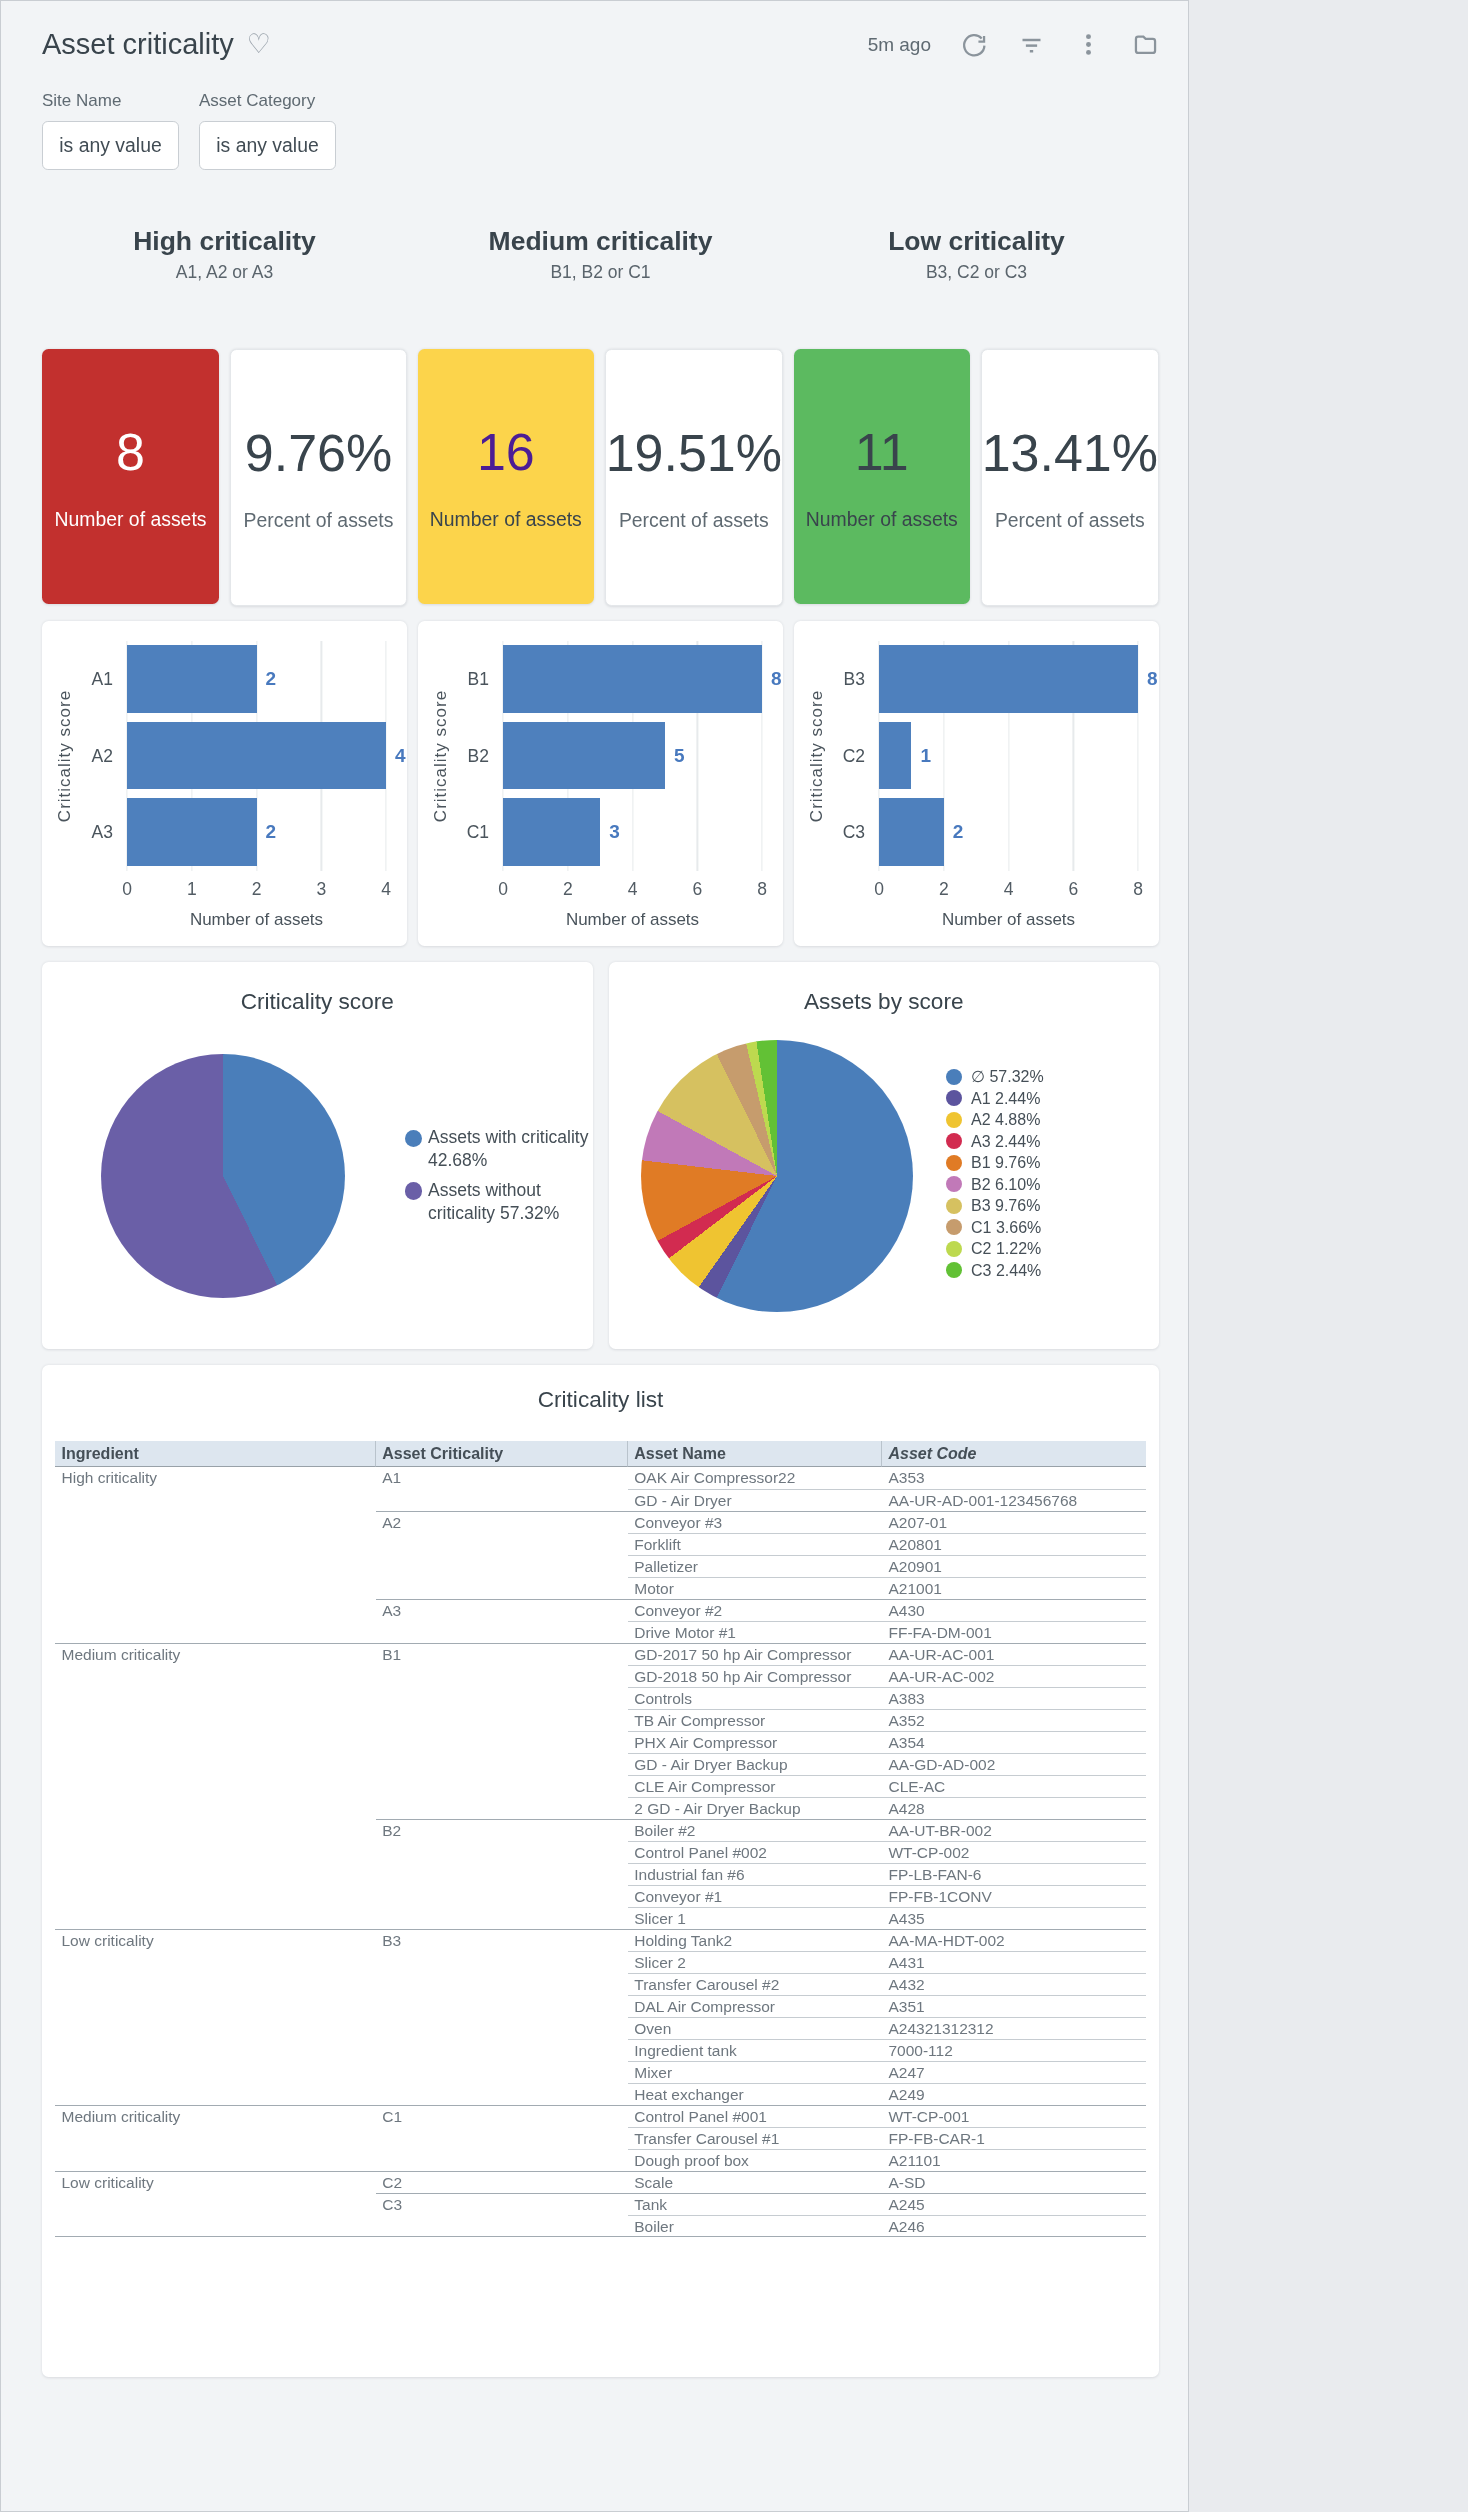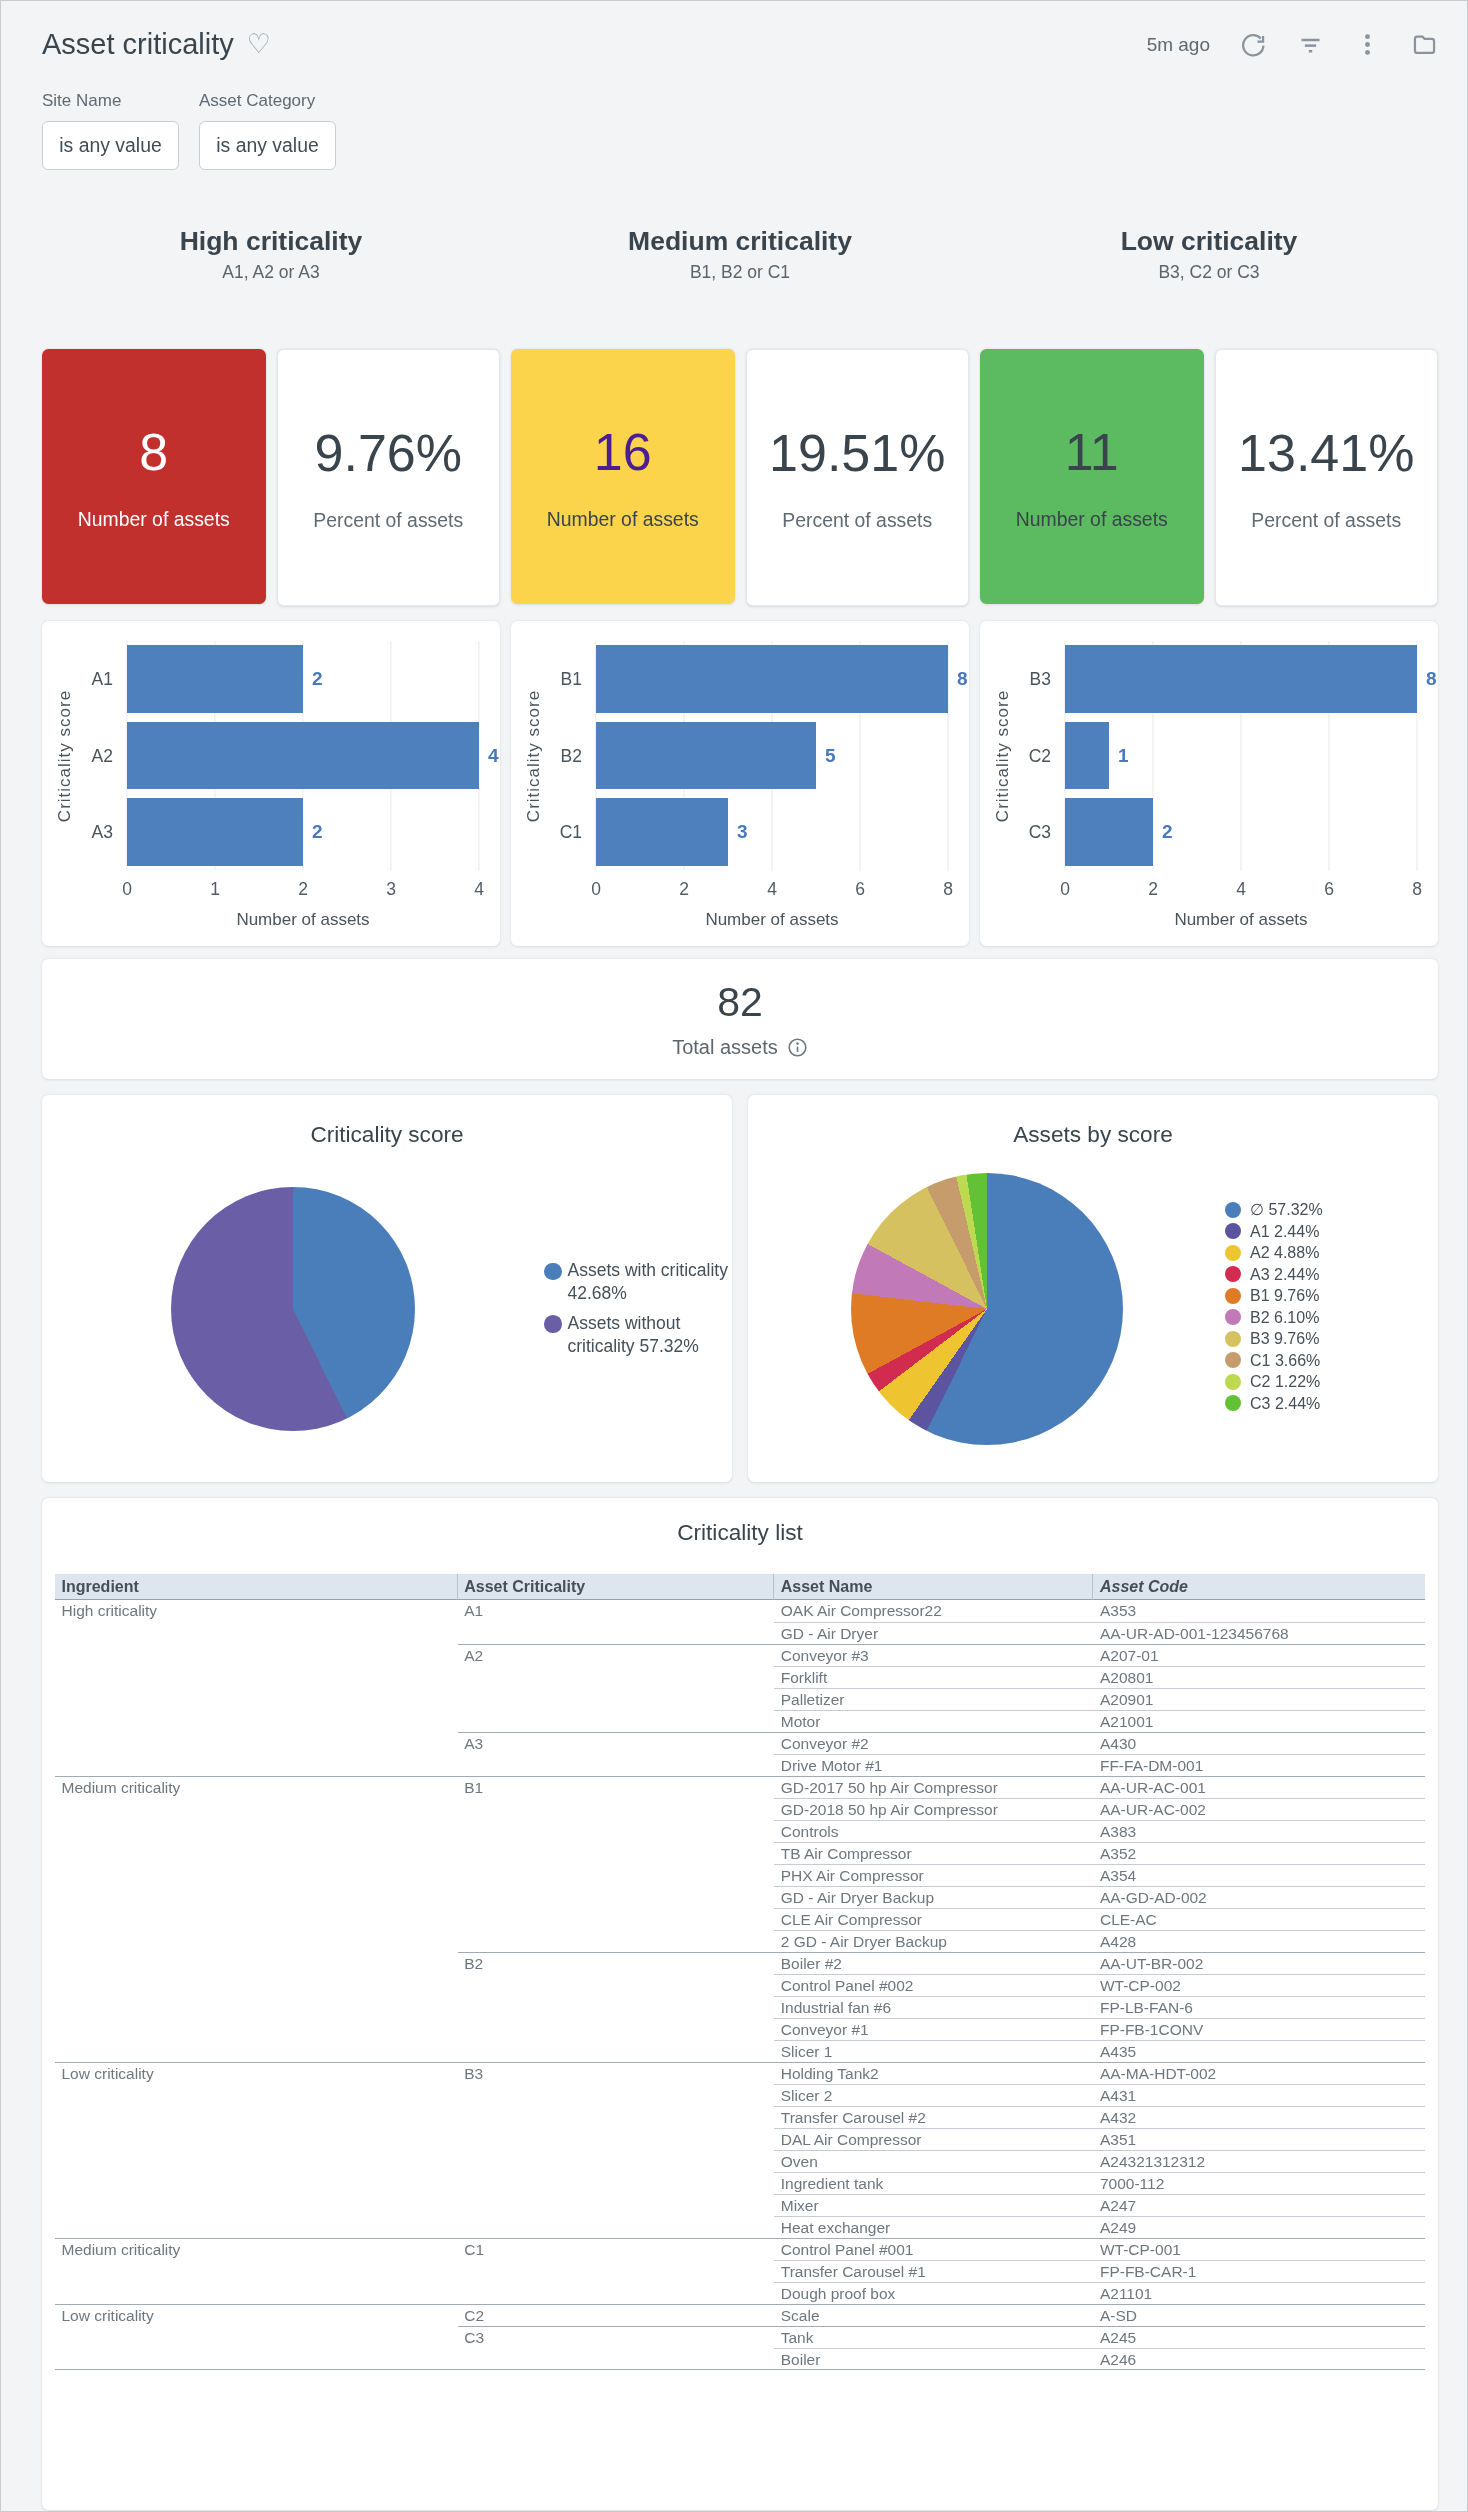--- a/index.html
+++ b/index.html
@@ -1,16 +1,16 @@
 <!DOCTYPE html>
 <html style="font-size:10.3px"><head>
 <meta charset="utf-8">
 <style>
   html,body{margin:0;padding:0;background:#e9ebee;}
-  .page{width:1468px;height:2512px;box-sizing:border-box;background:#f2f4f6;
+  .page{width:1189px;height:2512px;box-sizing:border-box;background:#f2f4f6;
         border:0.6px solid #c9cdd2;overflow:hidden;
         font-family:"Liberation Sans","DejaVu Sans",sans-serif;color:#3d474f;}
   .header{display:flex;align-items:center;padding:27px 29px 0 41px;}
   .title{font-size:29px;color:#39444c;}
   .heart{font-size:27px;color:#98a1aa;margin-left:13px;line-height:1;}
   .hspacer{flex:1;}
   .timeago{font-size:19px;color:#5f6a72;}
   .hicon{width:27px;height:27px;margin-left:30px;color:#8b949c;cursor:pointer;}
   .hicon svg{width:100%;height:100%;}
 
@@ -278,33 +278,20 @@
             <span class="bar-tick" style="left: 0%;">0</span>
             <span class="bar-tick" style="left: 25%;">2</span>
             <span class="bar-tick" style="left: 50%;">4</span>
             <span class="bar-tick" style="left: 75%;">6</span>
             <span class="bar-tick" style="left: 100%;">8</span>
           </div>
           <div class="bar-xlabel">Number of assets</div>
         </div>
       </div>
 
-    <div class="card total-card">
-      <div class="total-value">82</div>
-      <div class="total-label">
-        <span>Total assets</span>
-        <span class="info-icon">
-          <svg viewBox="0 0 24 24" fill="none" stroke="currentColor" stroke-width="1.8">
-            <circle cx="12" cy="12" r="9.5"></circle>
-              <line x1="12" y1="11" x2="12" y2="17"></line>
-              <circle cx="12" cy="7.5" r="0.6" fill="currentColor"></circle>
-          </svg>
-        </span>
-      </div>
-    </div>
 
     <div class="pie-row">
       <div class="card pie-card">
         <div class="pie-title">Criticality score</div>
         <div class="pie-body">
           <div class="pie-area">
             <div class="pie-disc disc-a" id="pie-disc-0" style="background: conic-gradient(rgb(74, 126, 186) 0%, rgb(74, 126, 186) 42.68%, rgb(106, 95, 167) 42.68%, rgb(106, 95, 167) 100%);"></div>
           </div>
           <div class="pie-legend legend-a" id="pie-legend-0">
               <div class="legend-item">

